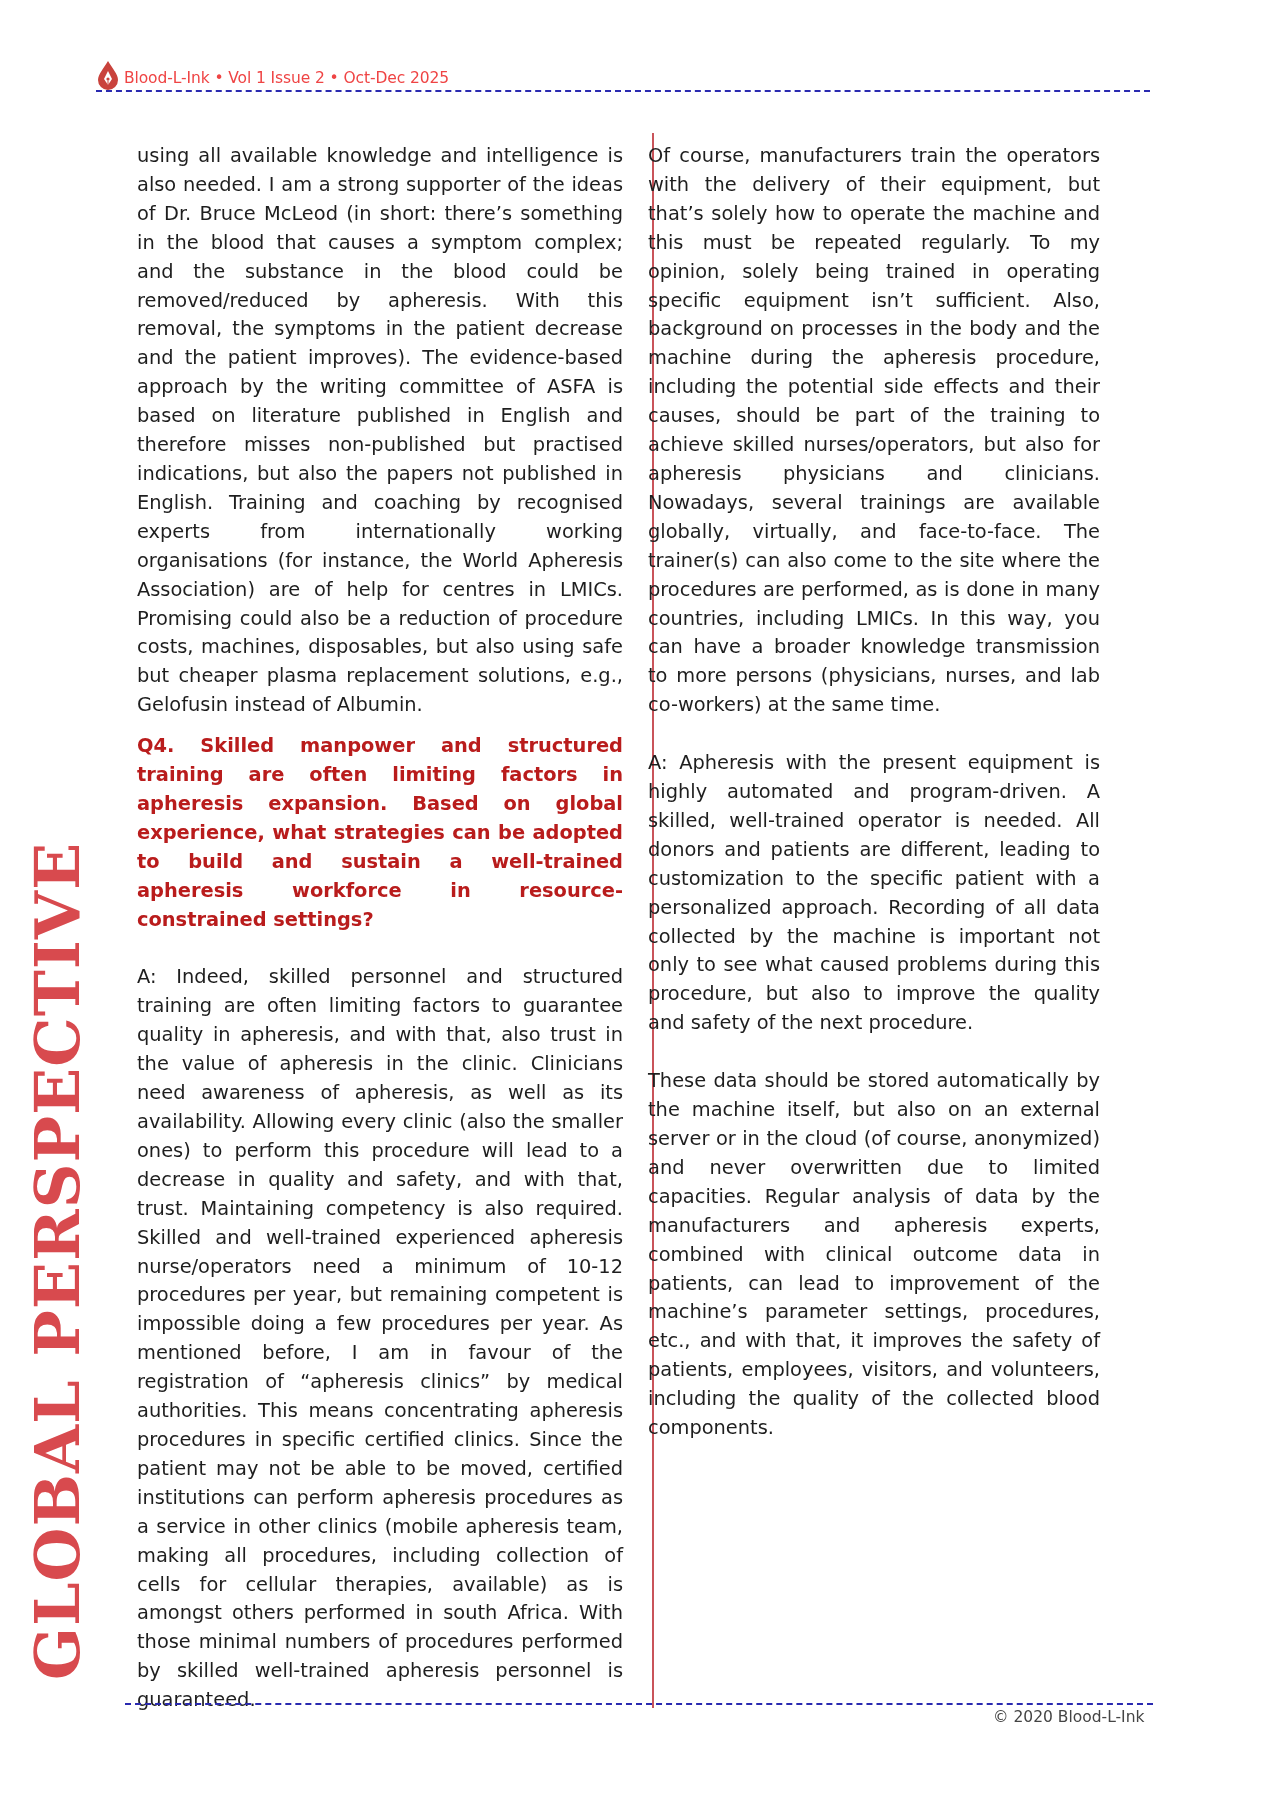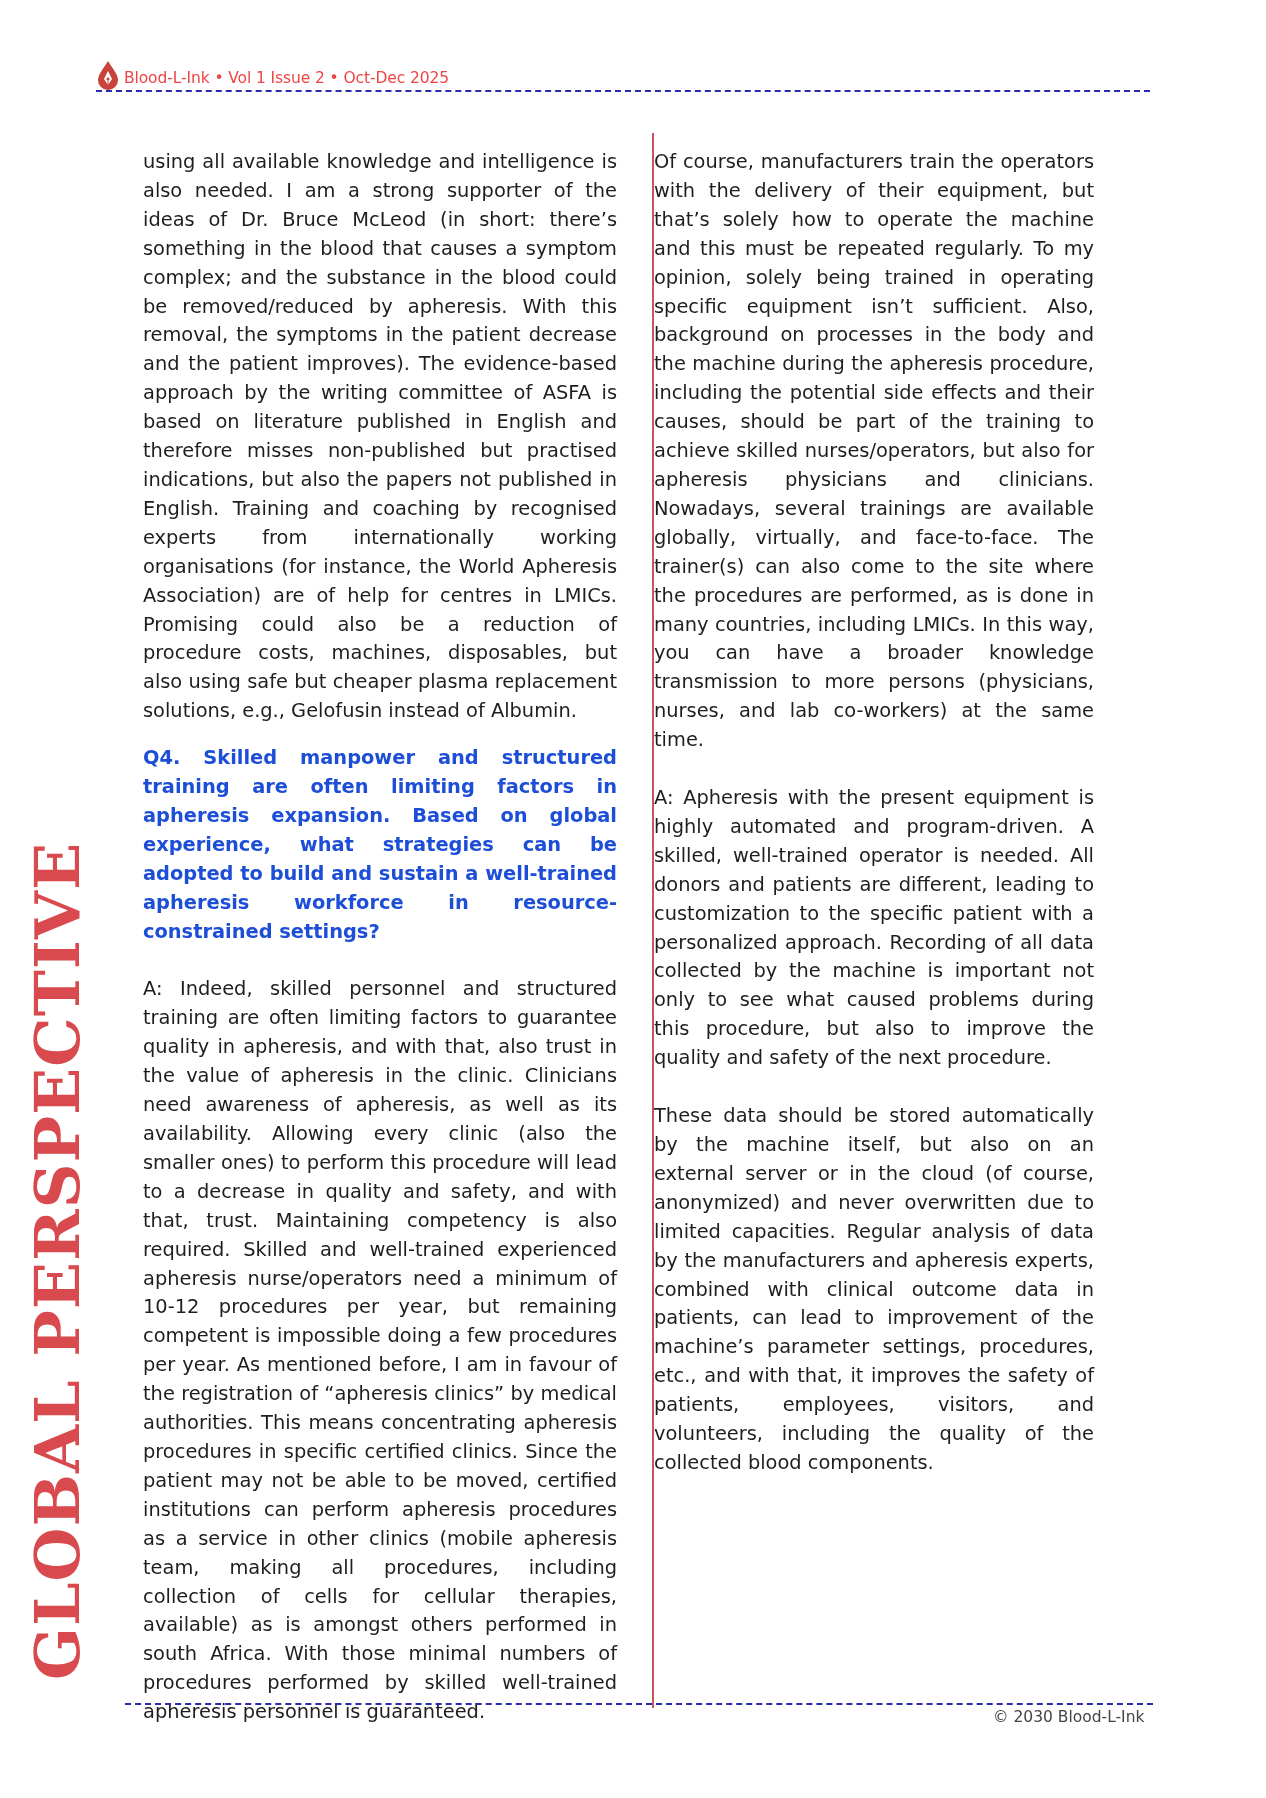--- a/index.html
+++ b/index.html
@@ -24,22 +24,22 @@
       font-family:"DejaVu Serif", "Liberation Serif", serif; font-weight:bold;
       font-size:62px; color:#d84a4e; white-space:nowrap; letter-spacing:1px;
       width:860px; line-height:60px;
     }
     .col {
       position:absolute; top:130px; font-size:19.4px; line-height:28.9px;
       text-align:justify; color:#1e1e1e;
     }
     .col-left { left:125px; width:510px; }
     .col-right { left:636px; width:476px; }
-    .col p { margin:18px; }
-    .question { color:#1d4ed8; font-weight:bold; }
+    .col p { margin:12px; }
+    .question { color:#b91c1c; font-weight:bold; }
     .divider {
       position:absolute; left:652px; top:133px; width:2px; height:1575px;
       background:#c9545a;
     }
     .footer-line {
       position:absolute; left:125px; top:1703px; width:1028px; height:0;
       border-top:2px dashed #2a2ab0;
     }
     .footer-text {
       position:absolute; left:993px; top:1708px; font-size:15.5px; color:#444; white-space:nowrap;
@@ -70,13 +70,13 @@
 
 <div class="divider"></div>
 
 <div class="col col-right">
   <p>Of course, manufacturers train the operators with the delivery of their equipment, but that’s solely how to operate the machine and this must be repeated regularly. To my opinion, solely being trained in operating specific equipment isn’t sufficient. Also, background on processes in the body and the machine during the apheresis procedure, including the potential side effects and their causes, should be part of the training to achieve skilled nurses/operators, but also for apheresis physicians and clinicians. Nowadays, several trainings are available globally, virtually, and face-to-face. The trainer(s) can also come to the site where the procedures are performed, as is done in many countries, including LMICs. In this way, you can have a broader knowledge transmission to more persons (physicians, nurses, and lab co-workers) at the same time.</p>
   <p style="margin-top:29px;">A: Apheresis with the present equipment is highly automated and program-driven. A skilled, well-trained operator is needed. All donors and patients are different, leading to customization to the specific patient with a personalized approach. Recording of all data collected by the machine is important not only to see what caused problems during this procedure, but also to improve the quality and safety of the next procedure.</p>
   <p style="margin-top:29px;">These data should be stored automatically by the machine itself, but also on an external server or in the cloud (of course, anonymized) and never overwritten due to limited capacities. Regular analysis of data by the manufacturers and apheresis experts, combined with clinical outcome data in patients, can lead to improvement of the machine’s parameter settings, procedures, etc., and with that, it improves the safety of patients, employees, visitors, and volunteers, including the quality of the collected blood components.</p>
 </div>
 
 <div class="footer-line"></div>
-<div class="footer-text">© 2030 Blood-L-Ink</div>
+<div class="footer-text">© 2020 Blood-L-Ink</div>
 
 </body></html>

